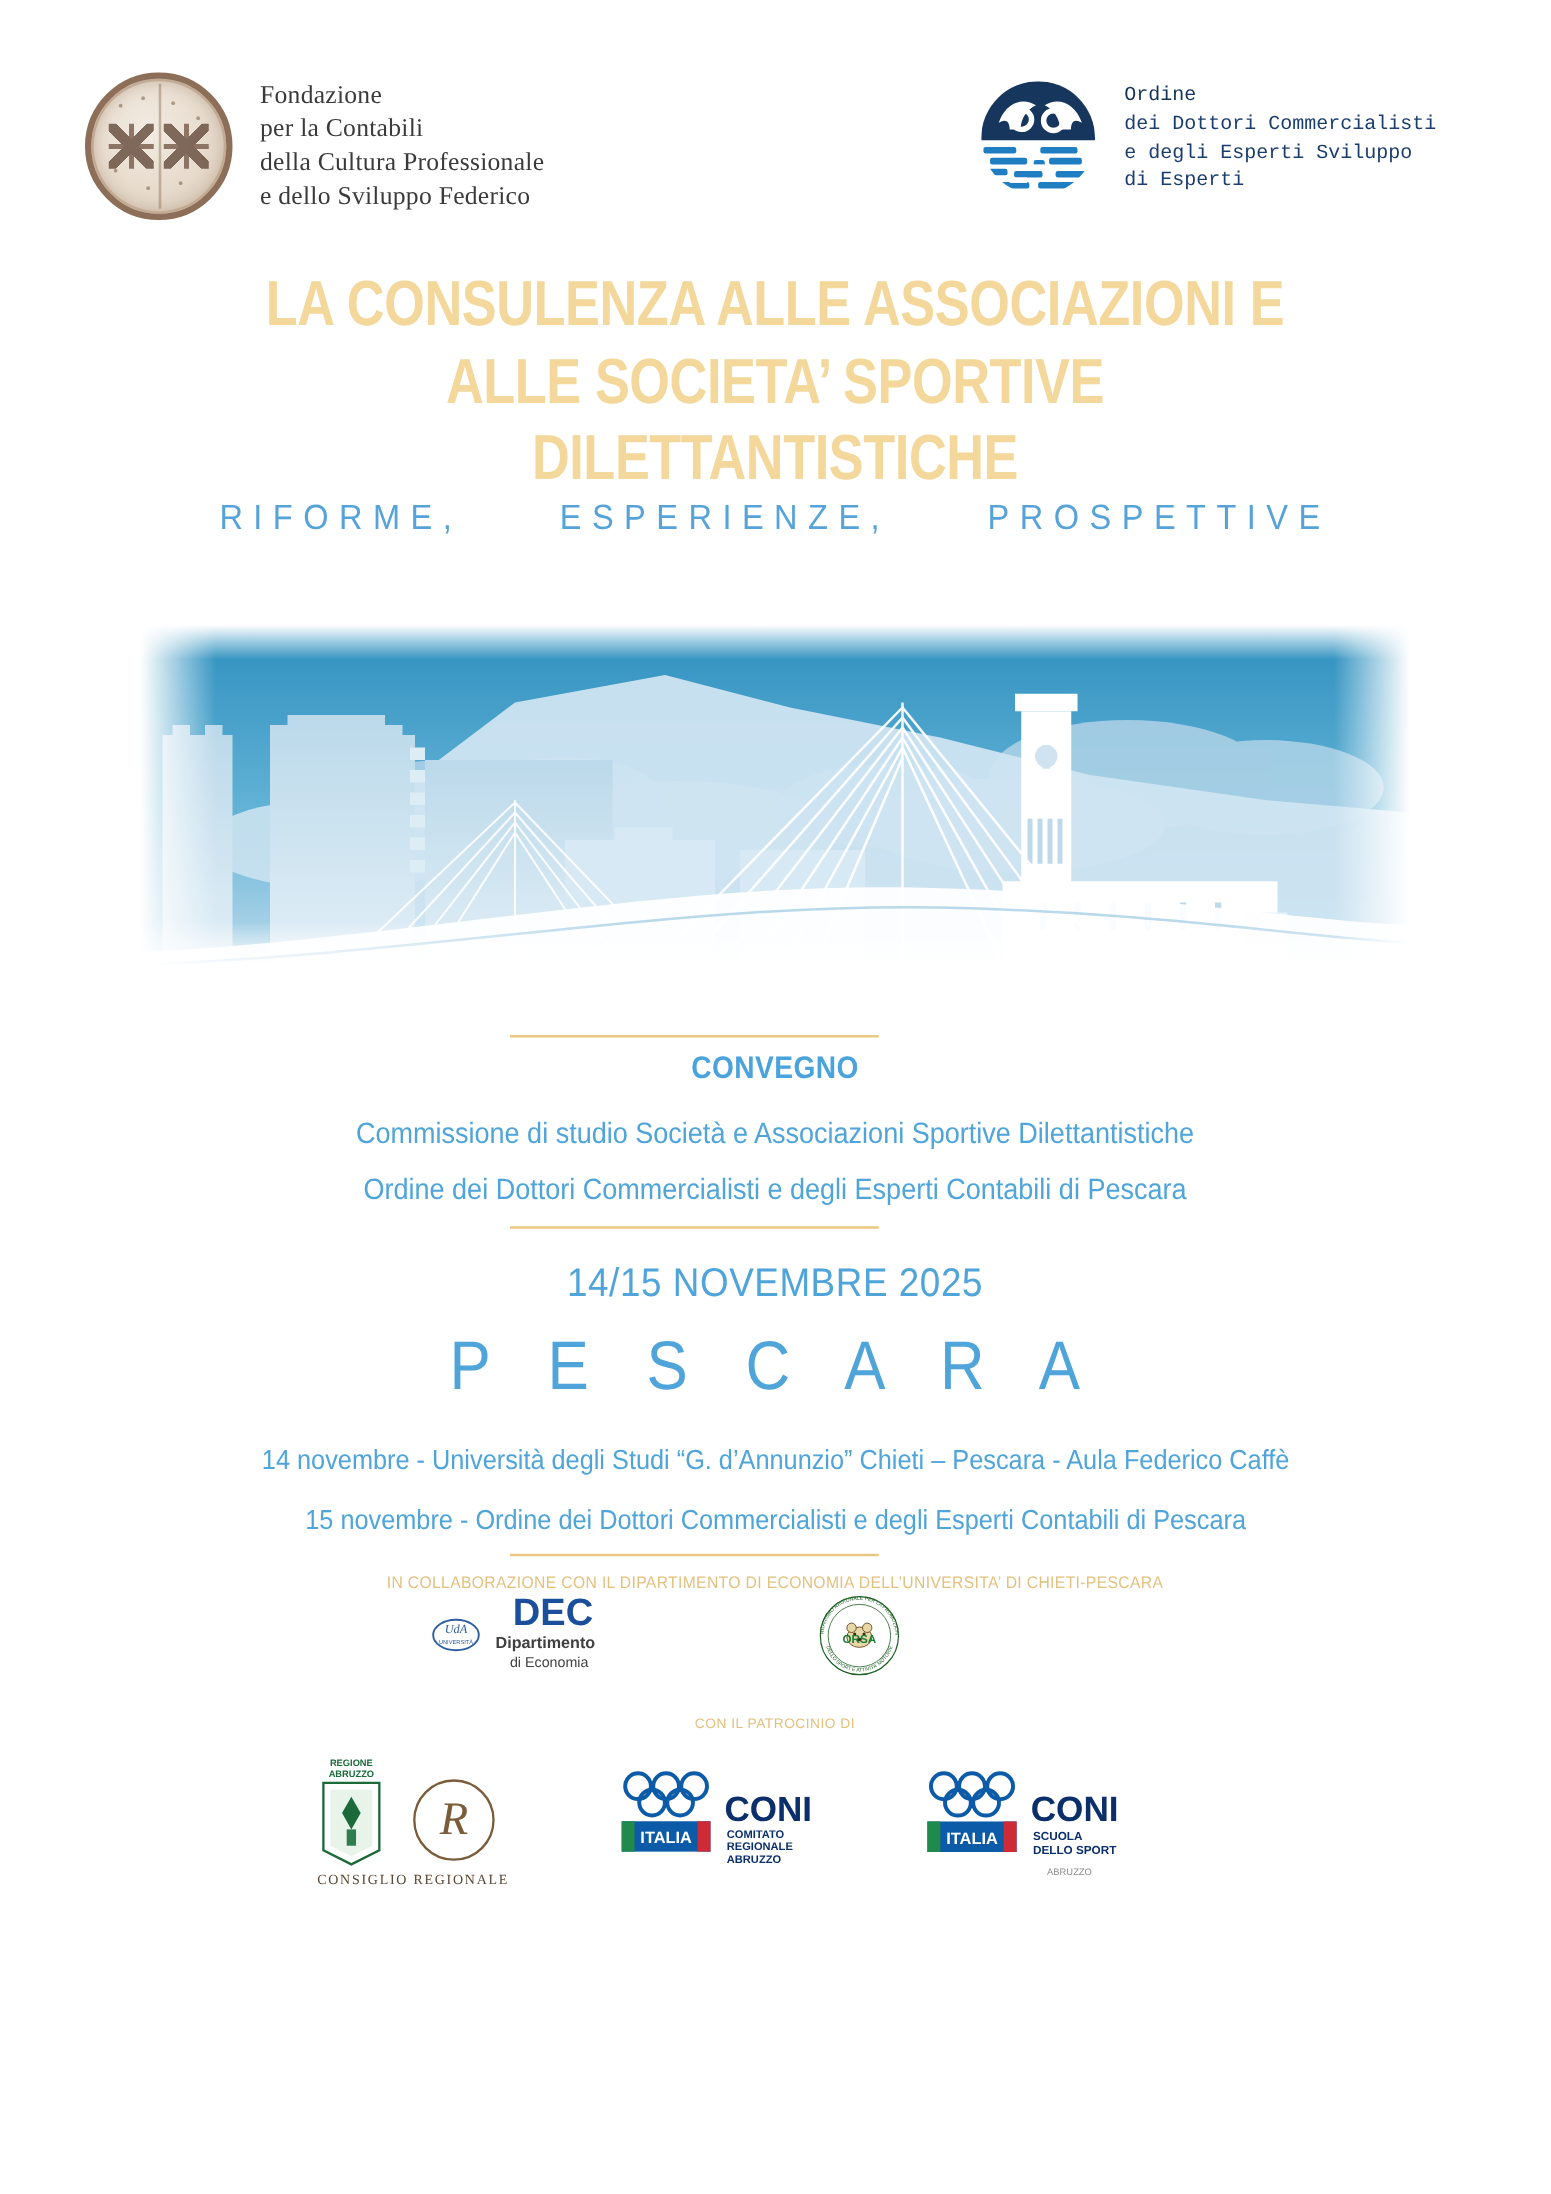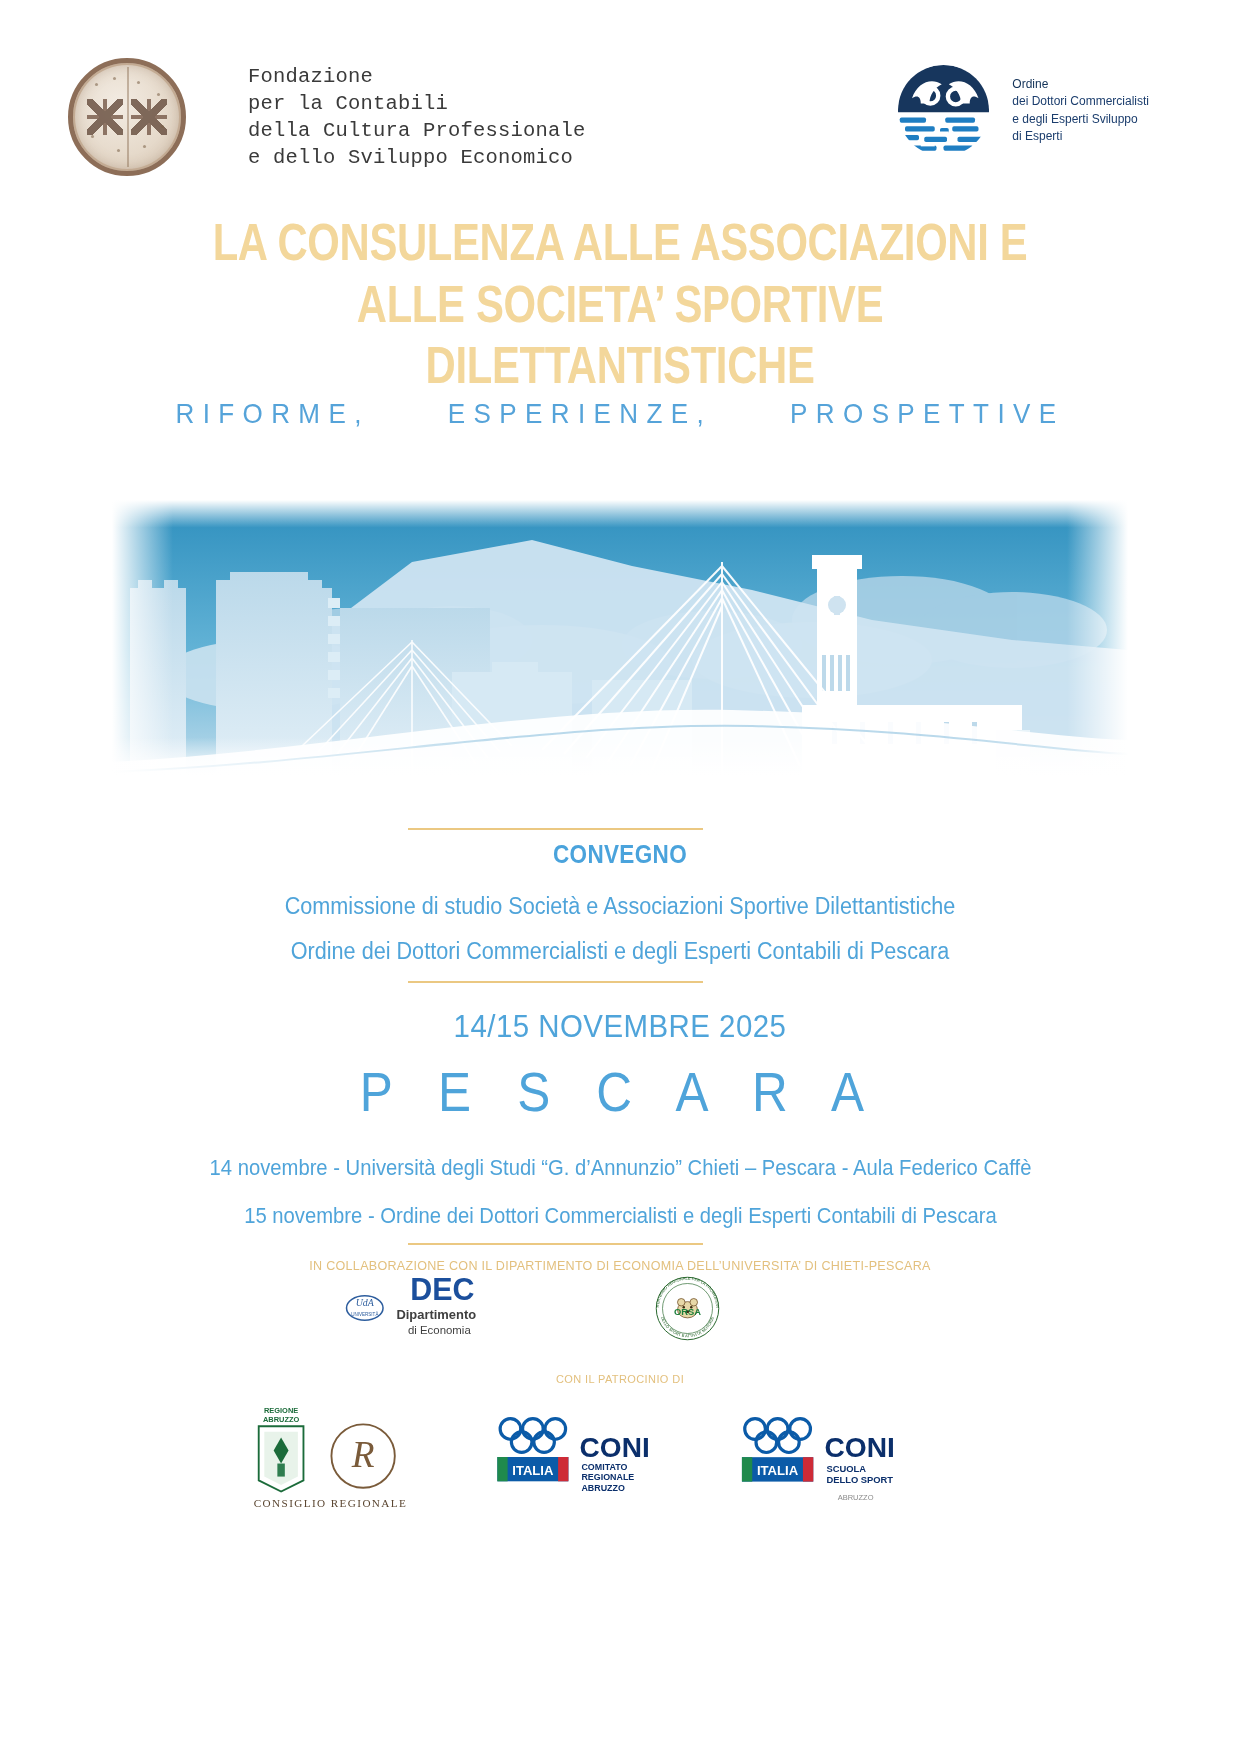--- a/index.html
+++ b/index.html
@@ -33,29 +33,29 @@
       linear-gradient(45deg,transparent 42%,#6b5343 42% 58%,transparent 58%),
       linear-gradient(-45deg,transparent 42%,#6b5343 42% 58%,transparent 58%),
       linear-gradient(0deg,transparent 44%,#7d6150 44% 56%,transparent 56%),
       linear-gradient(90deg,transparent 44%,#7d6150 44% 56%,transparent 56%);
     opacity:.85;
   }
   .coin .star.l{left:14px;}
   .coin .star.r{right:14px;}
   .coin .spk{position:absolute;width:3px;height:3px;background:rgba(120,95,70,.55);border-radius:50%;}
   .fond-text{
-    font-family:Liberation Mono, monospace;
-    font-size:20.5px;line-height:1.33;color:#3a3a3a;letter-spacing:.2px;white-space:nowrap;margin-left:40px;
+    font-family:Liberation Serif, serif;
+    font-size:20.5px;line-height:1.33;color:#3a3a3a;letter-spacing:.2px;white-space:nowrap;
   }
 
   .odcec-logo{position:absolute;right:92px;top:58px;display:flex;align-items:center;gap:16px;}
   .odcec-mark{width:105px;height:105px;flex:none;}
   .odcec-text{
-    font-family:Liberation Sans, sans-serif;
-    font-size:12px;line-height:1.42;color:#1b3d6d;white-space:nowrap;
+    font-family:Liberation Mono, monospace;
+    font-size:16px;line-height:1.42;color:#1b3d6d;white-space:nowrap;
   }
   .odcec-text .l1{color:#123258;}
 
   
   .title{
     position:absolute;left:120px;top:212px;width:1000px;
     text-align:center;color:#F3D79B;
     font-weight:700;font-size:51px;line-height:1.21;
     letter-spacing:-0.4px;
     transform:scaleX(.82);transform-origin:50% 0;
@@ -147,21 +147,21 @@
         <div class="spk" style="left:84px;top:30px"></div>
         <div class="spk" style="left:18px;top:72px"></div>
         <div class="spk" style="left:44px;top:86px"></div>
         <div class="spk" style="left:70px;top:82px"></div>
         <div class="spk" style="left:88px;top:62px"></div>
       </div>
       <div class="fond-text">
         <div>Fondazione</div>
         <div>per la Contabili</div>
         <div>della Cultura Professionale</div>
-        <div>e dello Sviluppo Economico</div>
+        <div>e dello Sviluppo Federico</div>
       </div>
     </div>
 
     <div class="odcec-logo">
       <svg class="odcec-mark" viewBox="0 0 120 120">
         <defs>
           <clipPath id="cclip">
               <circle cx="60" cy="60" r="52"></circle>
             </clipPath>
         </defs>

